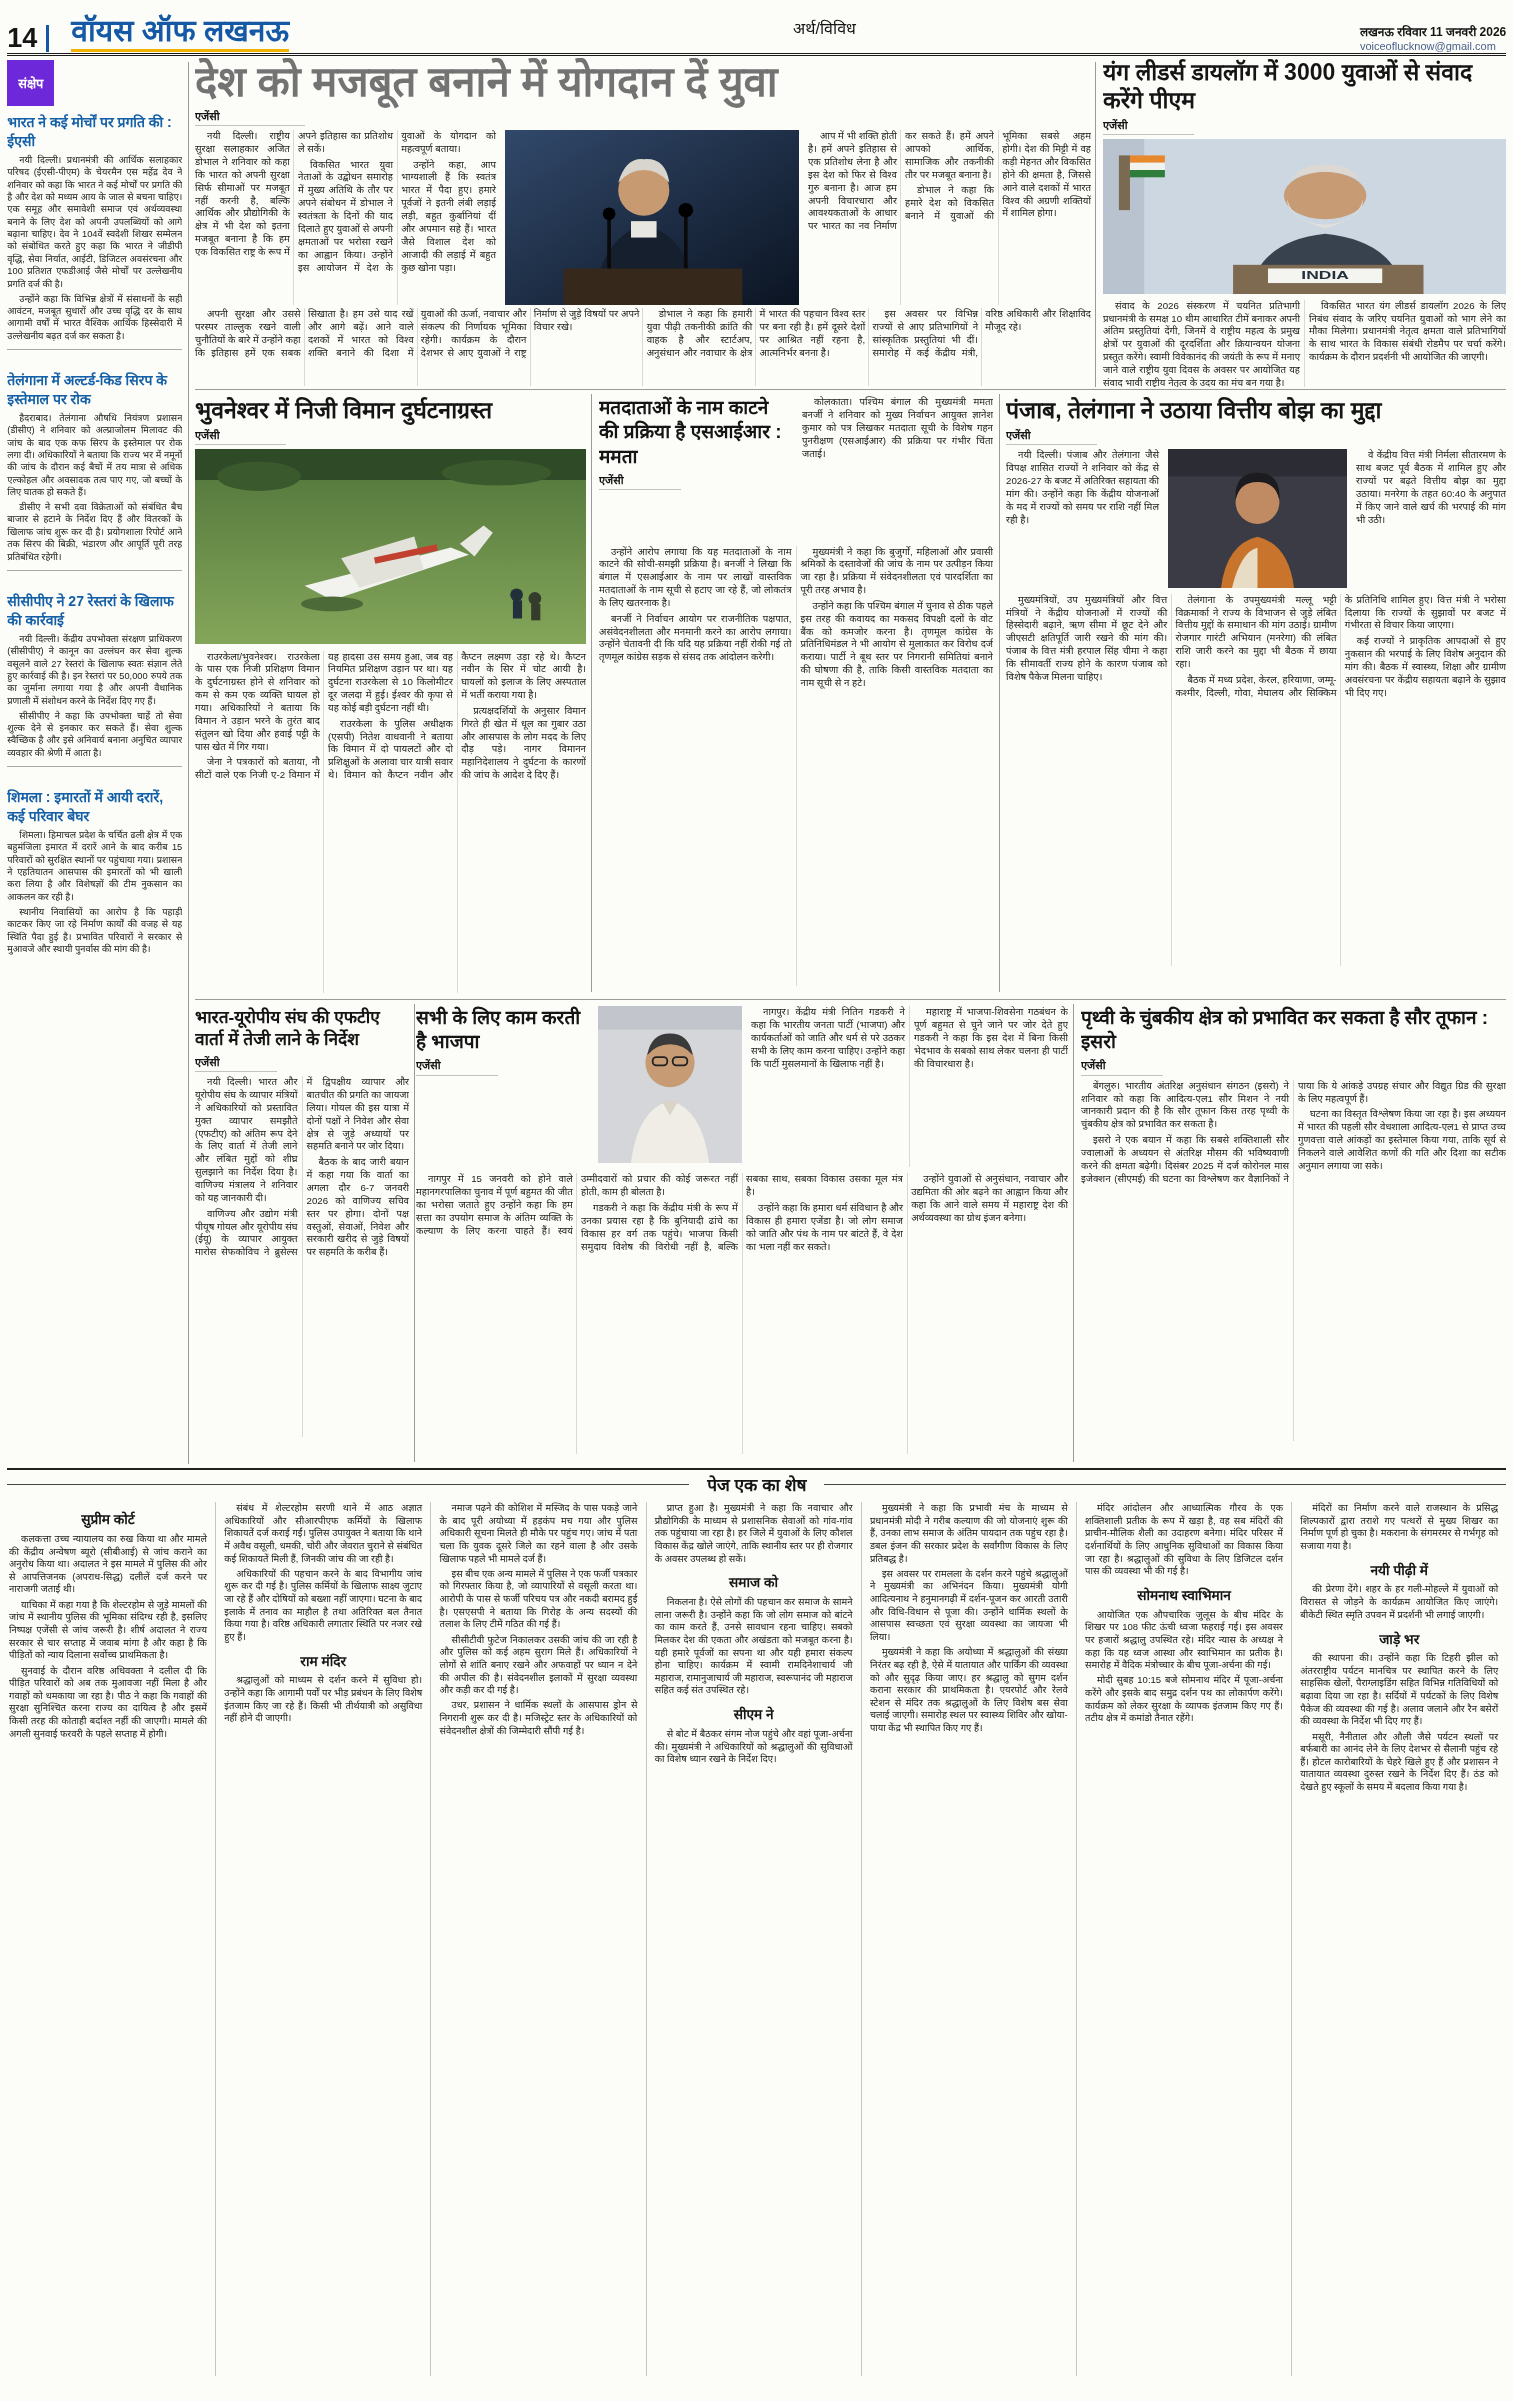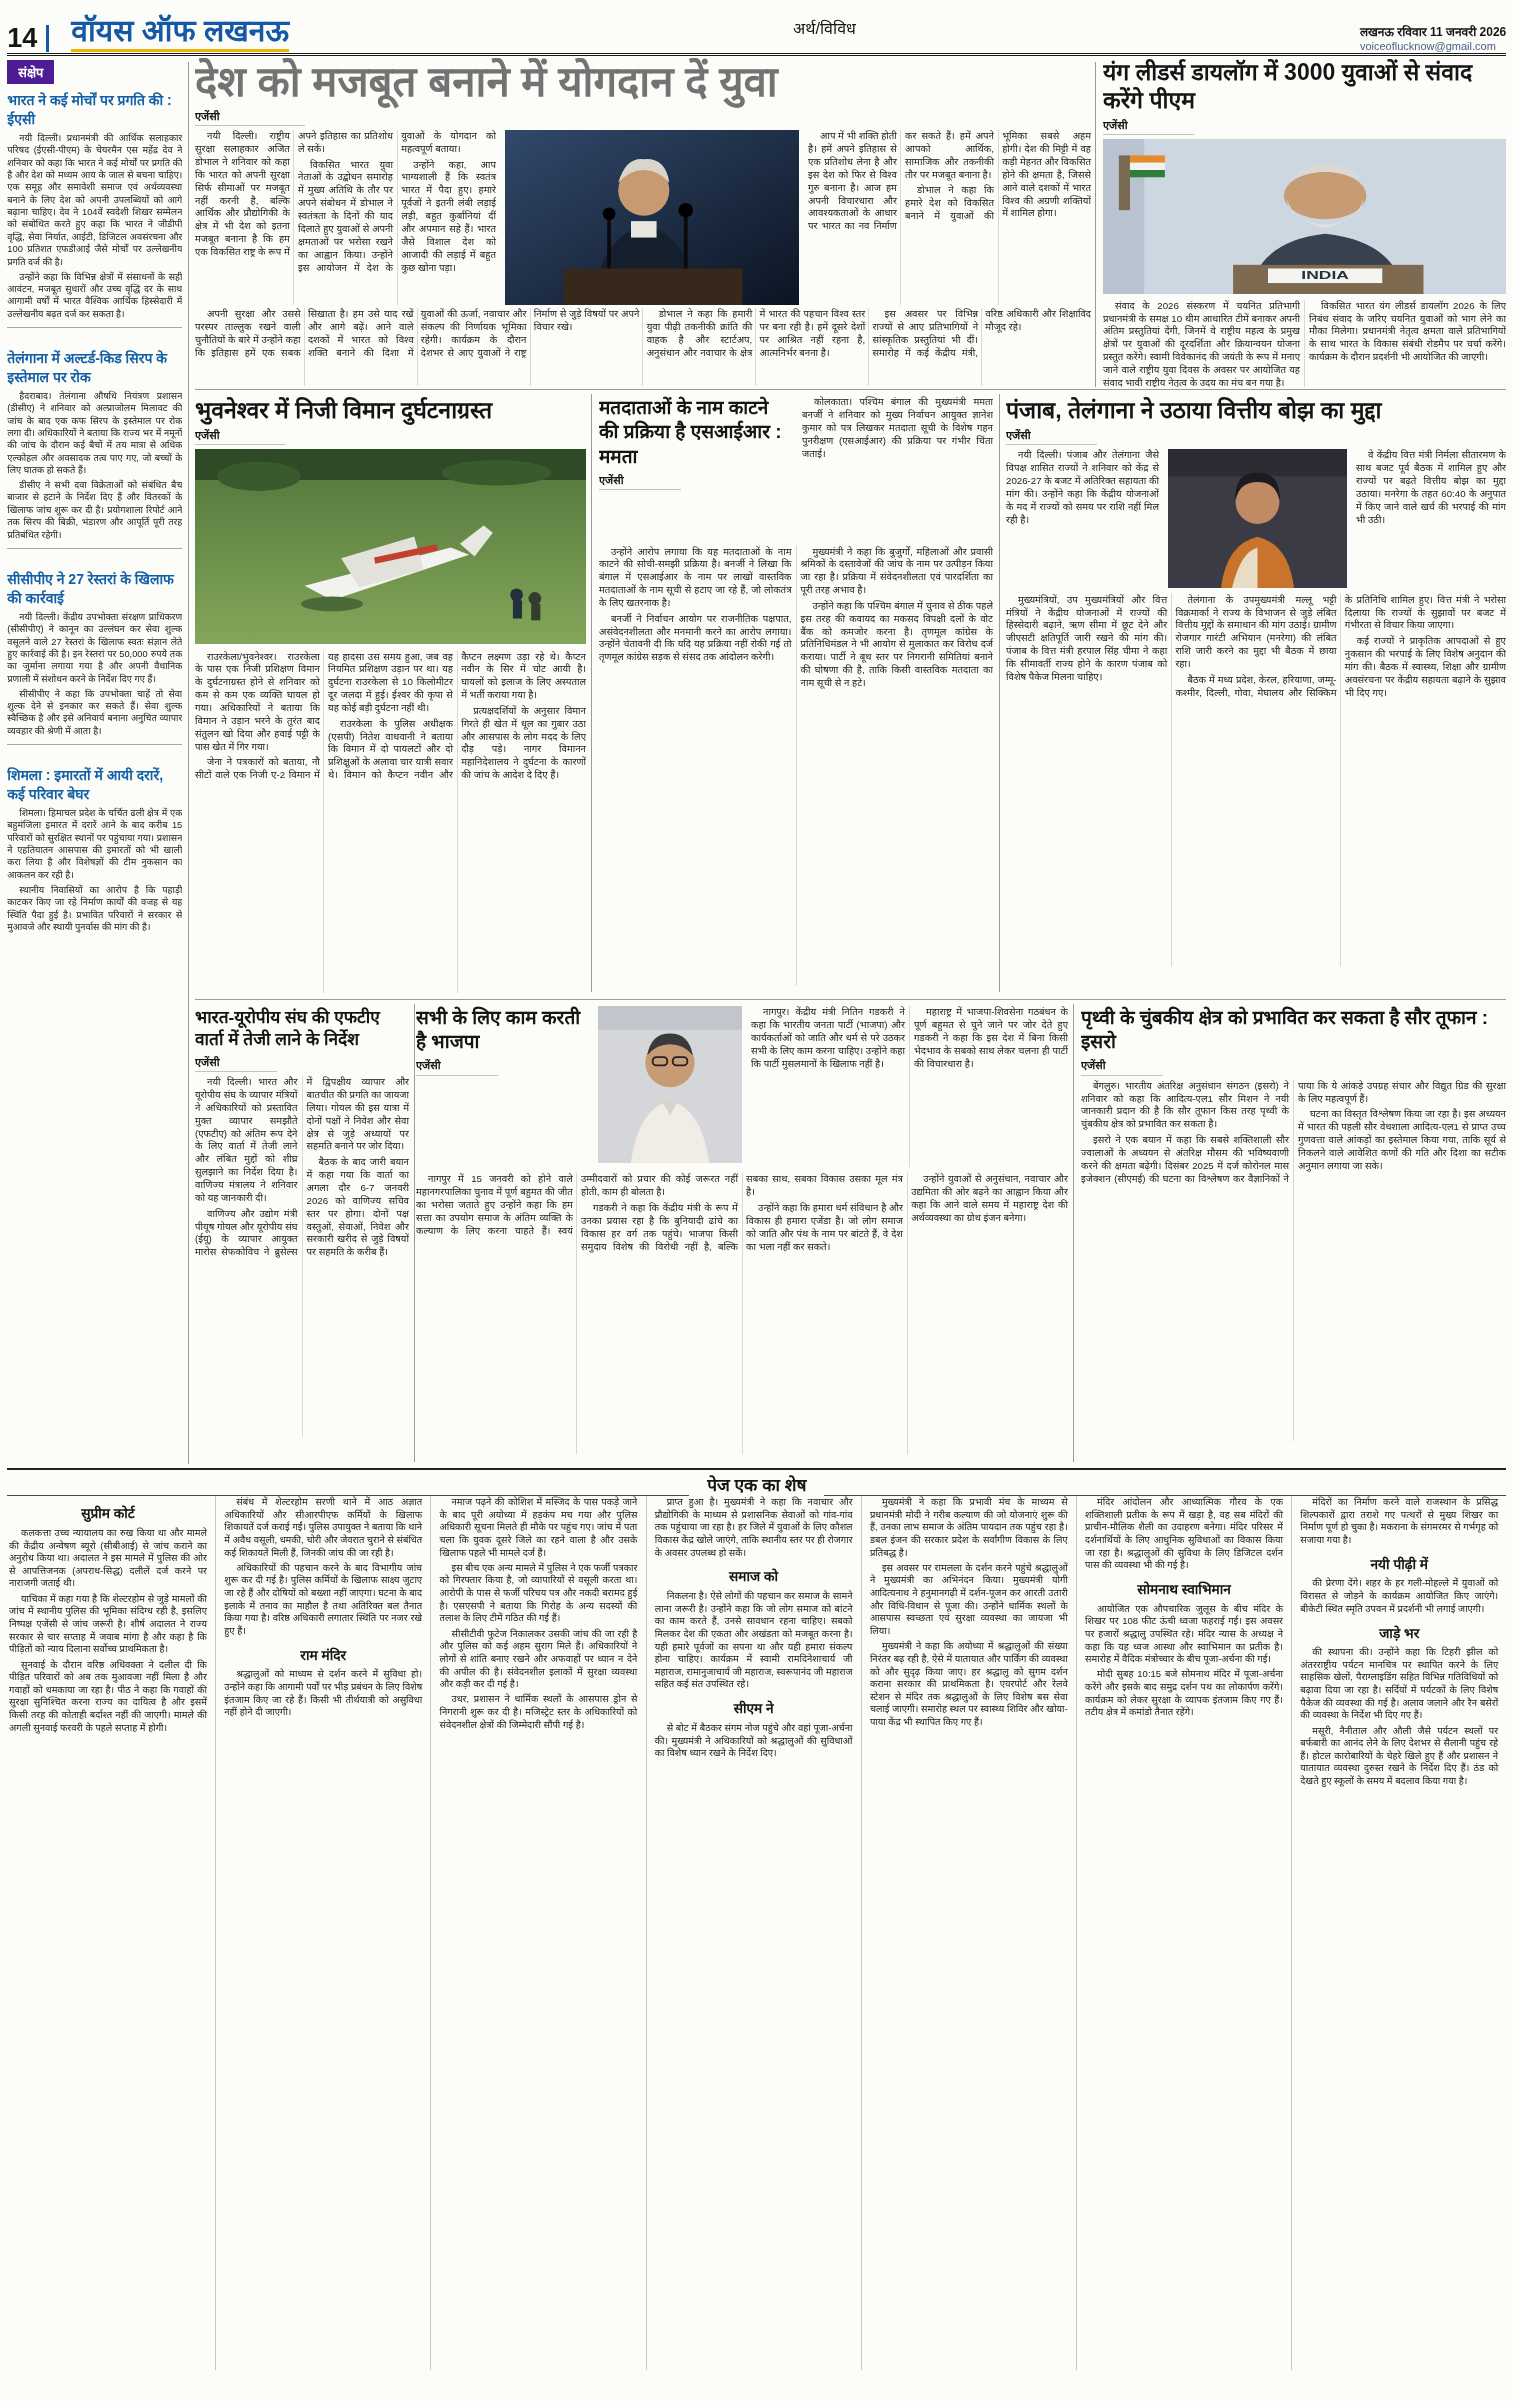--- a/index.html
+++ b/index.html
@@ -28,31 +28,31 @@
   .hl-1{font-size:23px;font-weight:700;line-height:1.22}
   .hl-2{font-size:19px;font-weight:700;line-height:1.28}
   .hl-3{font-size:17.3px;font-weight:700;line-height:1.3}
   .cols2{column-count:2;column-gap:9px;column-rule:0.9px solid #d8d8d8}
   .cols3{column-count:3;column-gap:8.2px;column-rule:0.9px solid #d8d8d8}
   .cols4{column-count:4;column-gap:8.2px;column-rule:0.9px solid #d8d8d8}
   .cols8{column-count:8;column-gap:7.3px;column-rule:0.9px solid #d8d8d8}
   .rowflex{display:flex;gap:9px}
 
   
-  .badge{display:inline-block;background:#4c1d95;color:#fff;font-weight:700;font-size:12.8px;padding:3px 11px;margin-bottom:7.3px}
+  .badge{display:inline-block;background:#6d28d9;color:#fff;font-weight:700;font-size:12.8px;padding:14px 11px;margin-bottom:7.3px}
   .brief h3{font-size:14px;font-weight:700;color:#1460a8;line-height:1.32;margin-bottom:3.7px}
   .brief+.brief{border-top:0.9px solid #a8a8a8;margin-top:7.3px;padding-top:21px}
   .brief p.bp{font-size:9.3px}
 
   
   .photo{position:relative;background:#888;flex:0 0 auto}
   .photo svg{display:block;width:100%;height:100%}
 
   
-  .cont-head{display:flex;align-items:flex-end;margin-bottom:0}
+  .cont-head{display:flex;align-items:center;margin-bottom:6px}
   .cont-head .cl{flex:1;height:0.9px;background:#444}
   .cont-head .ct{font-size:17.3px;font-weight:700;padding:0 18px}
   .cont{display:flex;height:874px}
   .ccol{flex:1 1 0;padding:0 8.2px;border-left:0.9px solid #c6c6c6;overflow:hidden}
   .ccol:first-child{border-left:none;padding-left:1.8px}
   .ccol p.bp{font-size:9.5px}
   .csub{font-size:13.7px;font-weight:700;text-align:center;margin:7.3px 0 4.6px}
 </style>
 </head>
 <body>

